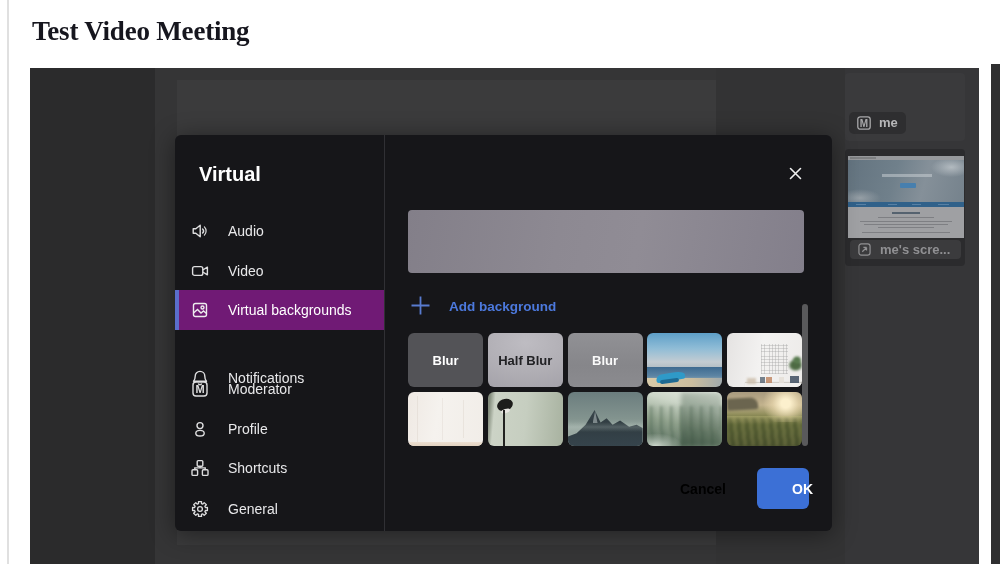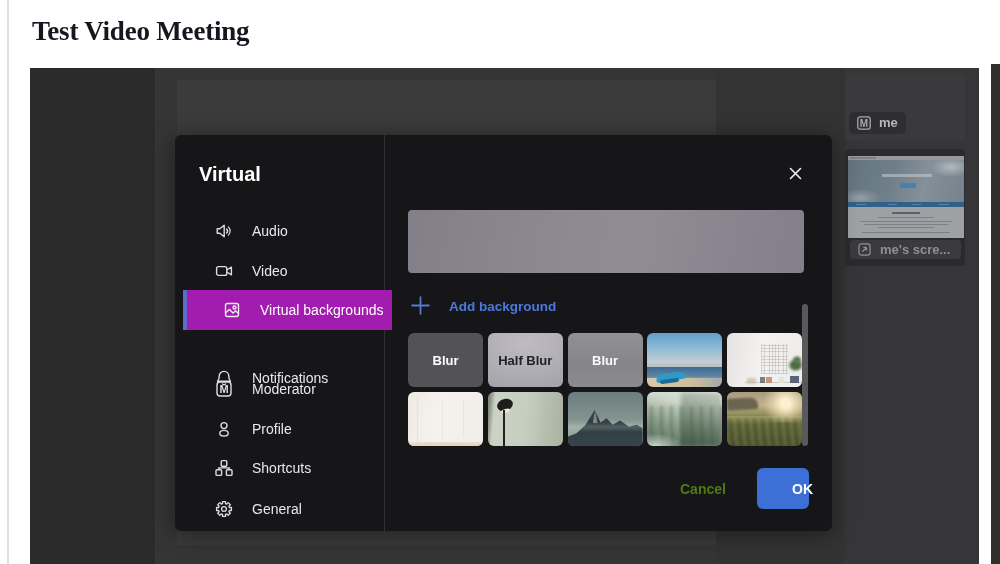--- a/index.html
+++ b/index.html
@@ -24,33 +24,33 @@
 #wp-hero { left:0; top:4px; width:116px; height:42px; background:linear-gradient(105deg,#63737f 0%,#70808b 40%,#859099 65%,#75828c 100%); }
 #wp-hero-t1 { left:34px; top:18px; width:50px; height:3px; background:rgba(205,212,216,0.5); }
 #wp-btn { left:52px; top:27px; width:16px; height:5px; background:#477fae; border-radius:1px; }
 #wp-nav { left:0; top:46px; width:116px; height:4.5px; background:#30618a; }
 #wp-content { left:0; top:50.5px; width:116px; height:31.5px; background:#9fa0a3; }
 .wpline { position:absolute; background:#7e7f83; height:1px; }
 
 #dialog { left:175px; top:135px; width:657px; height:396px; background:#161619; border-radius:6px; box-shadow:0 3px 25px rgba(0,0,0,0.45); }
 #divider { left:384px; top:135px; width:1px; height:396px; background:#303034; }
 #title { left:199px; top:163px; font-size:20px; font-weight:bold; color:#fff; }
-.mrow { position:absolute; left:175px; width:209px; height:40px; display:flex; align-items:center;padding-left:24px; }
+.mrow { position:absolute; left:175px; width:209px; height:40px; display:flex; align-items:center; }
 .mrow svg { margin-left:16px; }
 .mrow .lbl { margin-left:19px; font-size:14px; color:#e8e8ea; }
-.mrow.sel { background:#a21caf; border-left:4px solid #5a6ecb;margin-left:8px; }
+.mrow.sel { background:#701a75; border-left:4px solid #5a6ecb; }
 .mrow.sel svg { margin-left:12px; }
 #closex { left:788px; top:166px; }
 #preview { left:408px; top:210px; width:396px; height:63px; border-radius:4px; background:linear-gradient(100deg,#837f89 0%,#8d8992 38%,#908c95 58%,#837f8b 100%); }
 #addrow { left:410px; top:295px; }
 #addtxt { left:449px; top:299px; font-size:13.5px; font-weight:bold; color:#4c79dd; }
 
 .thumb { position:absolute; width:75px; height:54px; border-radius:6px; display:flex; align-items:center; justify-content:center; font-size:13px; font-weight:bold; overflow:hidden; }
 #scrollbar { left:802px; top:304px; width:6px; height:142px; background:#59595b; border-radius:3px; }
-#cancel { left:680px; top:481px; font-size:14px; font-weight:bold; color:#4d7c0f; }
+#cancel { left:680px; top:481px; font-size:14px; font-weight:bold; color:#000000; }
 #okbtn { left:757px; top:468px; width:52px; height:41px; background:#3c70d6; border-radius:6px; color:#fff; font-size:14px; font-weight:bold; display:flex; align-items:center; justify-content:center;padding-left:39px; }
 </style>
 </head>
 <body>
 <div class="abs" id="vline"></div>
 <div class="abs" id="h1">Test Video Meeting</div>
 <div class="abs" id="band-left"></div>
 <div class="abs" id="band-stage"></div>
 <div class="abs" id="stage-video"></div>
 <div class="abs" id="band-mid"></div>

